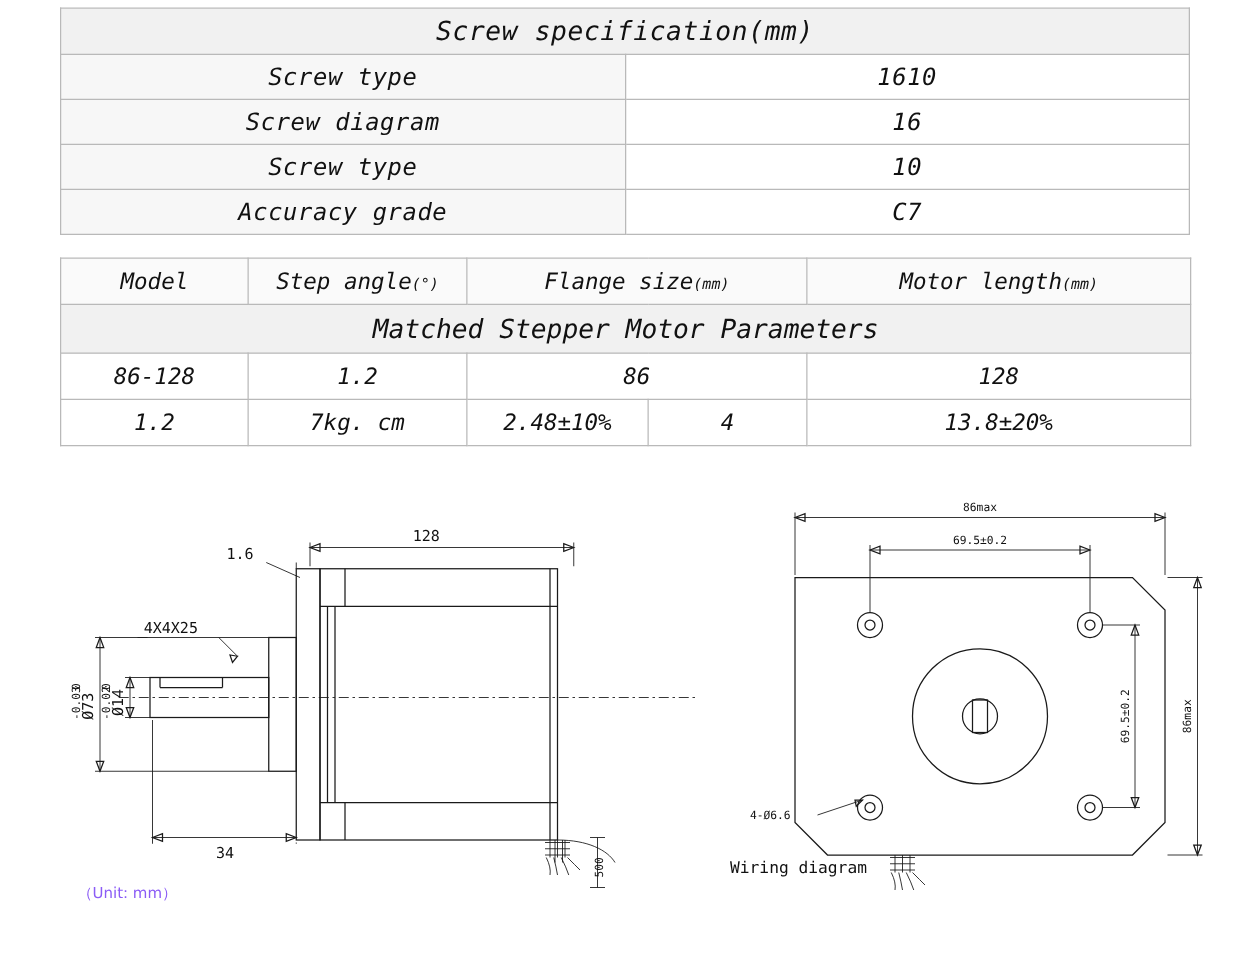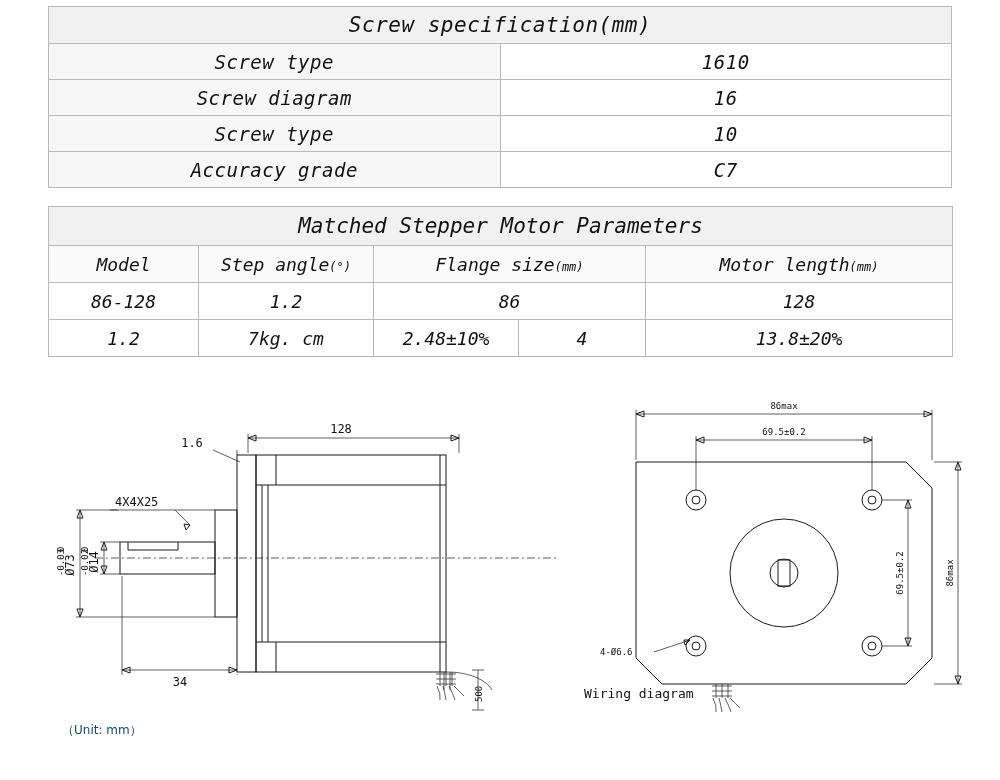--- a/index.html
+++ b/index.html
@@ -30,22 +30,22 @@
     border:1px solid #b9b9b9;
     height:34px;text-align:center;font-size:18px;
   }
   .motor-table .title{background:#f1f1f1;font-size:21px;height:36px;}
   .motor-table .hdr{background:#fafafa;}
   .sub{font-size:12px;}
 
   
   .drawing{position:absolute;left:0;top:390px;width:1000px;height:390px;}
   .unit-note{
-    position:absolute;left:62px;top:722px;font-size:12px;
-    font-family:"DejaVu Sans", sans-serif;color:#0c4a6e;
+    position:absolute;left:62px;top:706px;font-size:12px;
+    font-family:"DejaVu Sans", sans-serif;color:#8b5cf6;
   }
   svg{display:block;}
   .ln{stroke:#1a1a1a;stroke-width:1;fill:none;}
   .thin{stroke:#1a1a1a;stroke-width:0.7;fill:none;}
   .dash{stroke:#1a1a1a;stroke-width:0.7;fill:none;stroke-dasharray:8 3 2 3;}
   .txt{font-family:"DejaVu Sans Mono", monospace;font-size:12px;fill:#111;}
   .txt-s{font-family:"DejaVu Sans Mono", monospace;font-size:9px;fill:#111;}
   .txt-m{font-family:"DejaVu Sans Mono", monospace;font-size:13px;fill:#111;}
 </style>
 </head>
@@ -80,27 +80,27 @@
   <table class="motor-table">
     <colgroup>
       <col style="width:150px">
       <col style="width:175px">
       <col style="width:145px">
       <col style="width:127px">
       <col style="width:307px">
     </colgroup>
     <tbody>
         <tr>
-      <td class="title" colspan="5">Matched Stepper Motor Parameters</td>
-    </tr>
-    <tr>
       <td class="hdr"><span>Model</span></td>
       <td class="hdr"><span>Step angle</span><span class="sub">(°)</span></td>
       <td class="hdr" colspan="2"><span>Flange size</span><span class="sub">(mm)</span></td>
       <td class="hdr"><span>Motor length</span><span class="sub">(mm)</span></td>
+    </tr>
+    <tr>
+      <td class="title" colspan="5">Matched Stepper Motor Parameters</td>
     </tr>
     <tr>
       <td>86-128</td>
       <td>1.2</td>
       <td colspan="2">86</td>
       <td>128</td>
     </tr>
     <tr>
       <td>1.2</td>
       <td>7kg. cm</td>

